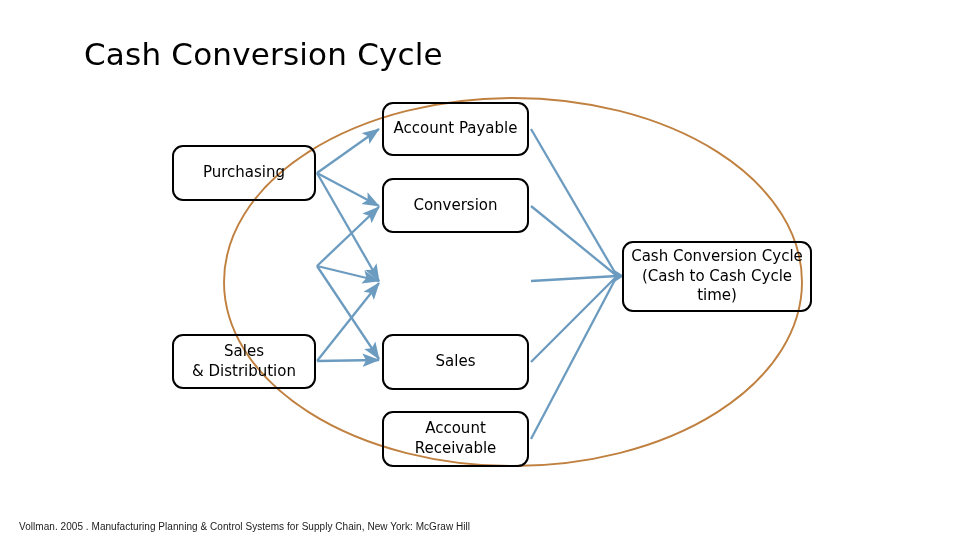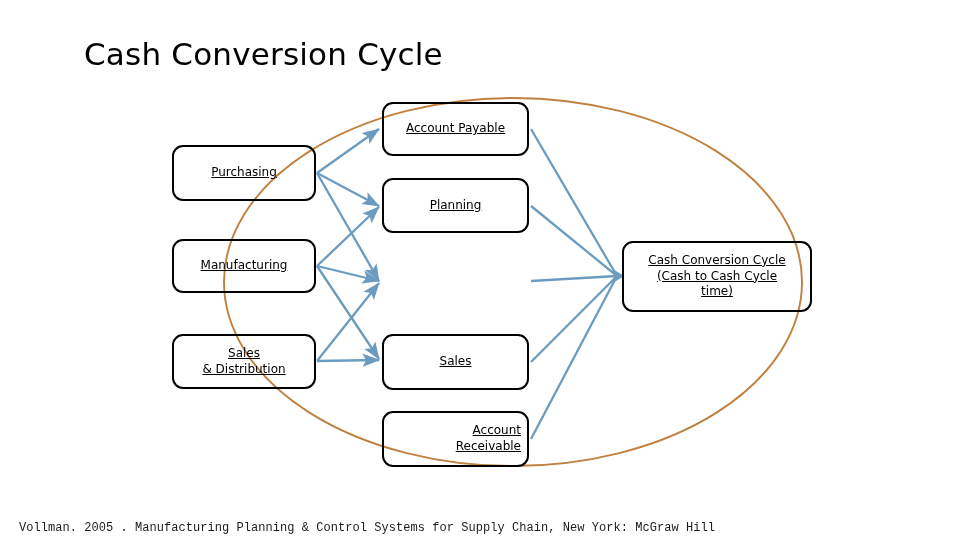--- a/index.html
+++ b/index.html
@@ -48,56 +48,55 @@
   .node {
     position: absolute;
     box-sizing: border-box;
     border: 2.2px solid #000000;
     border-radius: 11px;
     background: transparent;
     display: flex;
     align-items: center;
     justify-content: center;
     text-align: center;
-    font-size: 12px;
+    font-size: 15px;
     line-height: 1.33;
     color: #000000;
     padding: 2px 6px;
-    text-decoration: underline;
   }
   .node .lbl {
     display: block;
     width: 100%;
     white-space: pre-line;
   }
 
   
   .node.purchasing      { left: 160px; top: 145px; width: 144px; height: 56px; align-items: center; }
   .node.manufacturing   { left: 160px; top: 239px; width: 144px; height: 54px; }
   .node.sales-dist      { left: 160px; top: 334px; width: 144px; height: 55px; }
 
   
   .node.account-payable { left: 370px; top: 102px; width: 147px; height: 54px; }
   .node.inventory       { left: 370px; top: 178px; width: 147px; height: 55px; }
   .node.cogs            { left: 370px; top: 253px; width: 147px; height: 56px; }
   .node.sales           { left: 370px; top: 334px; width: 147px; height: 56px; }
-  .node.account-recv    { left: 370px; top: 411px; width: 147px; height: 56px; text-align: right; }
+  .node.account-recv    { left: 370px; top: 411px; width: 147px; height: 56px; }
 
   
   .node.ccc             { left: 610px; top: 241px; width: 190px; height: 71px; }
 
   #footnote {
     position: absolute;
     left: 7px;
     top: 521px;
-    font-size: 12px;
+    font-size: 10px;
     line-height: 1.2;
     color: #1b1b1b;
     white-space: nowrap;
-    font-family: Liberation Mono, monospace;
+    font-family: Liberation Sans, sans-serif;
     letter-spacing: 0.05px;
   }
 </style>
 </head>
 <body>
 
 <div id="slide">
 
   <div id="page-title">Cash Conversion Cycle</div>
 
@@ -131,35 +130,32 @@
       <line x1="519" y1="362" x2="605" y2="276"></line>
       <line x1="519" y1="439" x2="605" y2="276"></line>
       <path d="M600,268.5 L612,276 L600,283.5 L603.5,276 Z" fill="#6C9BC0" stroke="none"></path>
     </g>
   </svg>
 
   <div class="node purchasing">
     <span class="lbl">Purchasing</span>
   </div>
 
-  <div class="node manufacturing">
-    <span class="lbl">Manufacturing</span>
-  </div>
 
   <div class="node sales-dist">
     <span class="lbl">Sales
 &amp; Distribution</span>
   </div>
 
   <div class="node account-payable">
     <span class="lbl">Account Payable</span>
   </div>
 
   <div class="node inventory">
-    <span class="lbl">Planning</span>
+    <span class="lbl">Conversion</span>
   </div>
 
 
   <div class="node sales">
     <span class="lbl">Sales</span>
   </div>
 
   <div class="node account-recv">
     <span class="lbl">Account
 Receivable</span>

